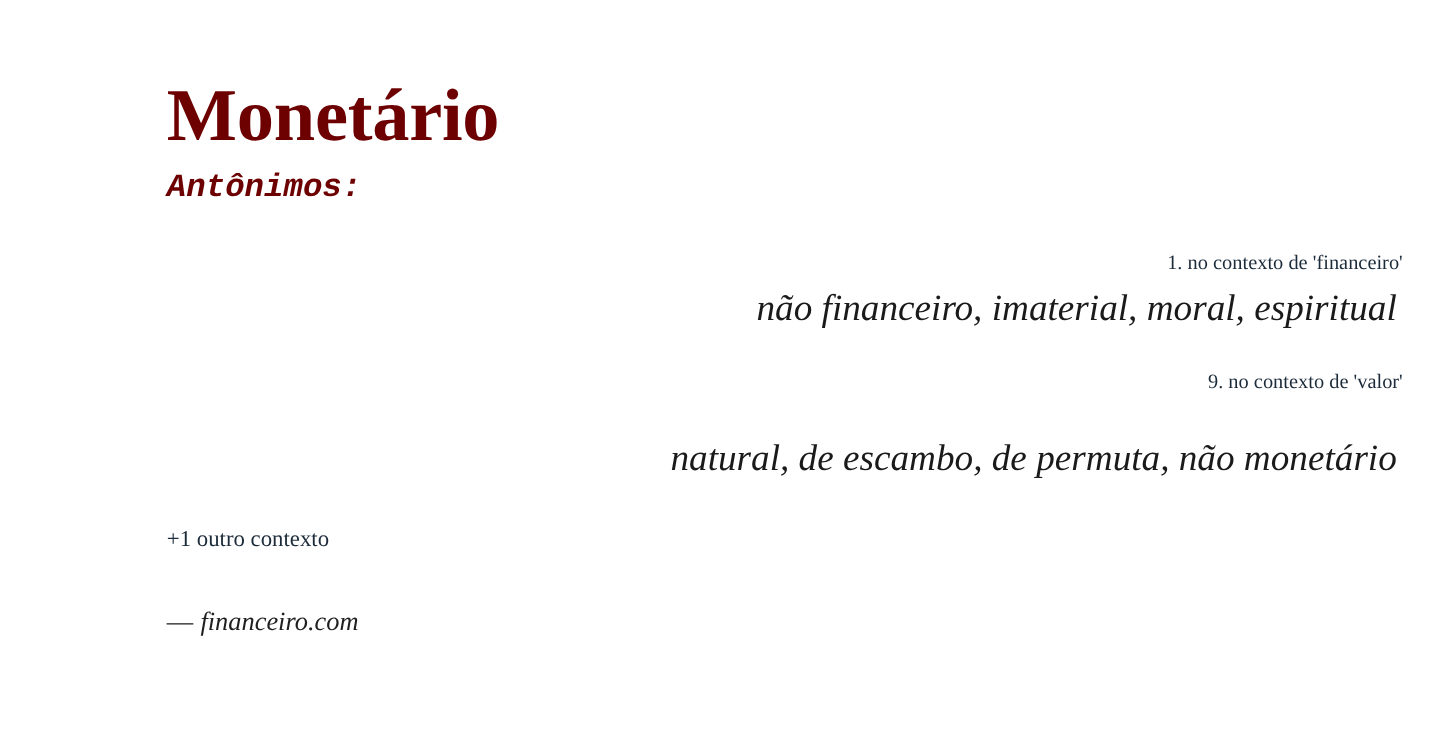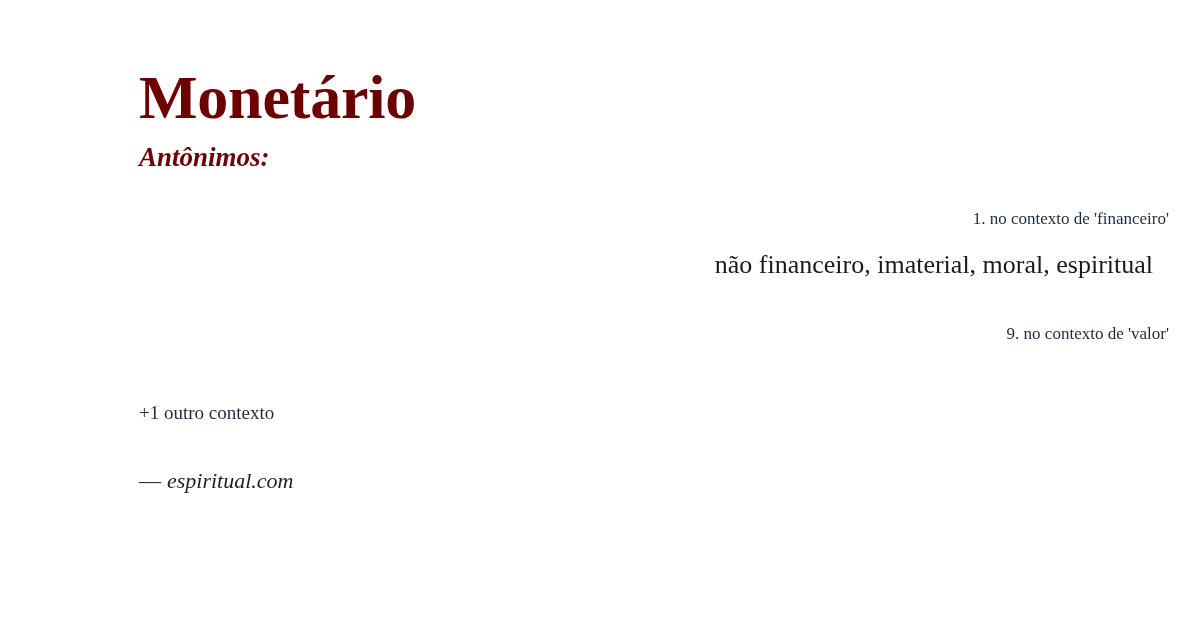--- a/index.html
+++ b/index.html
@@ -34,21 +34,21 @@
     font-size: 62px;
     font-weight: bold;
     color: #6d0000;
     line-height: 1;
     letter-spacing: -0.2px;
     margin: 0;
     padding-top: 66px;
     white-space: nowrap;
   }
   .relation-label {
-    font-family: Liberation Serif, serif;
+    font-family: Liberation Mono, monospace;
     font-size: 27px;
     font-weight: bold;
     font-style: italic;
     color: #6d0000;
     line-height: 1;
     margin: 0;
     padding-top: 16px;
     white-space: nowrap;
   }
 
@@ -71,27 +71,28 @@
     font-family: "Liberation Serif", "DejaVu Serif", serif;
     font-size: 17px;
     font-weight: normal;
     color: #1c2b3a;
     line-height: 1.2;
     margin: 0;
     white-space: nowrap;
   }
   .sense-terms {
     font-family: "Liberation Serif", "DejaVu Serif", serif;
-    font-size: 26px;
+    font-size: 31px;
     font-weight: normal;
     color: #1a1a1a;
     line-height: 1.28;
-    margin: 16px;
+    margin: 5px;
     padding-top: 3px;
     white-space: nowrap;
+    font-style: italic;
   }
 
   
   .more-contexts {
     font-family: Liberation Serif, serif;
     font-size: 19px;
     color: #1c2b3a;
     line-height: 1;
     margin: 0;
     padding-top: 33px;
@@ -129,24 +130,25 @@
       <li class="sense">
         <div class="sense-context">1. no contexto de 'financeiro'</div>
         <div class="sense-terms">não financeiro, imaterial, moral, espiritual</div>
       </li>
 
       <li class="sense">
         <div class="sense-context">9. no contexto de 'valor'</div>
       </li>
 
       <li class="sense">
+        <div class="sense-terms">natural, de escambo, de permuta, não monetário</div>
       </li>
 
     </ul>
 
     <div class="more-contexts">+1 outro contexto</div>
 
     <div class="attribution">
-      <span class="dash">—</span><span>espiritual.com</span>
+      <span class="dash">—</span><span>financeiro.com</span>
     </div>
 
   </div>
 </div>
 
 </body></html>

